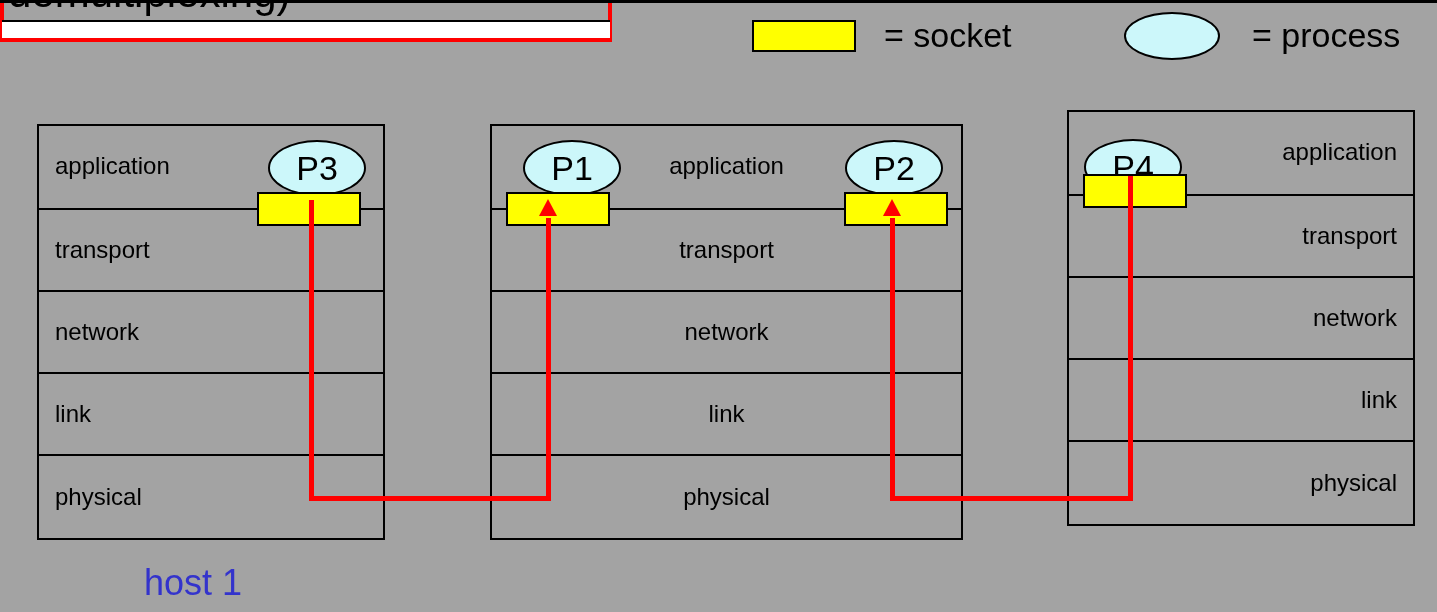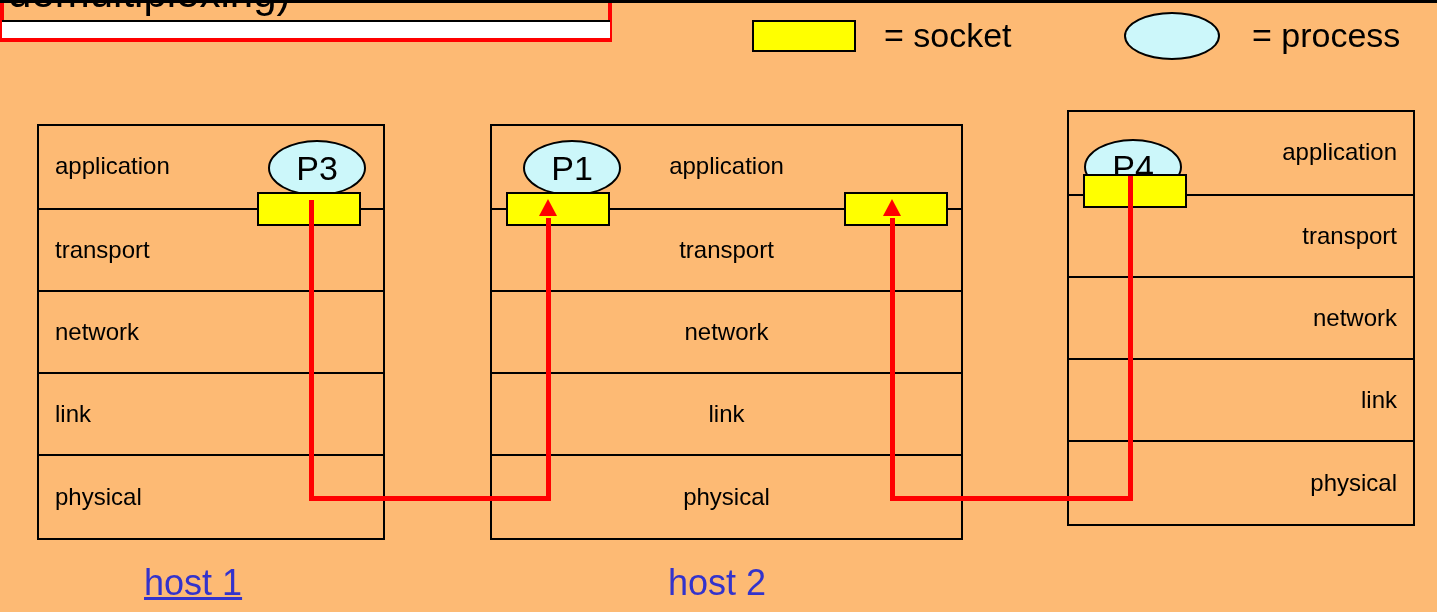--- a/index.html
+++ b/index.html
@@ -7,21 +7,21 @@
     padding: 0;
     background: #ffffff;
   }
   body {
     font-family: "Liberation Sans", sans-serif;
   }
   #canvas {
     position: relative;
     width: 1437px;
     height: 612px;
-    background: #fdba74;
+    background: #a3a3a3;
     overflow: hidden;
   }
 
   
   .top-rule {
     position: absolute;
     left: 0;
     top: 0px;
     width: 1437px;
     height: 3px;
@@ -214,21 +214,21 @@
     <div class="layer" style="top:332px; height:84px; width:348px;">
       <span class="layer-label">physical</span>
     </div>
 
     <div class="process" style="left:231px; top:16px;">
       <span>P3</span>
     </div>
     <div class="socket" style="left:220px; top:68px;"></div>
   </div>
 
-  <div class="host-label" style="left:144px; top:562px;text-decoration:underline;">host 1</div>
+  <div class="host-label" style="left:144px; top:562px;">host 1</div>
 
   <div class="host align-center" style="left:490px; top:124px; width:473px; height:416px;">
     <div class="host-box" style="width:473px; height:416px;"></div>
 
     <div class="layer" style="top:0px; height:86px; width:473px;">
       <span class="layer-label">application</span>
     </div>
     <div class="layer" style="top:86px; height:82px; width:473px;">
       <span class="layer-label">transport</span>
     </div>
@@ -240,24 +240,26 @@
     </div>
     <div class="layer" style="top:332px; height:84px; width:473px;">
       <span class="layer-label">physical</span>
     </div>
 
     <div class="process" style="left:33px; top:16px;">
       <span>P1</span>
     </div>
     <div class="socket" style="left:16px; top:68px;"></div>
 
+    <div class="process" style="left:355px; top:16px;">
+      <span>P2</span>
+    </div>
     <div class="socket" style="left:354px; top:68px;"></div>
   </div>
 
-  <div class="host-label" style="left:668px; top:562px;">host 2</div>
 
   <div class="host align-right" style="left:1067px; top:110px; width:348px; height:416px;">
     <div class="host-box" style="width:348px; height:416px;"></div>
 
     <div class="layer" style="top:0px; height:86px; width:348px;">
       <span class="layer-label">application</span>
     </div>
     <div class="layer" style="top:86px; height:82px; width:348px;">
       <span class="layer-label">transport</span>
     </div>

